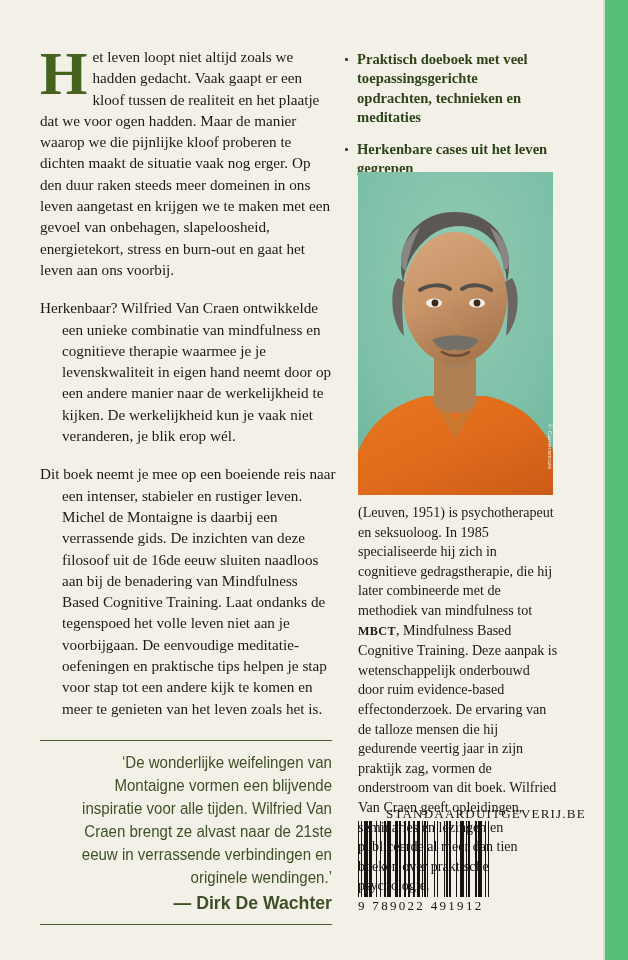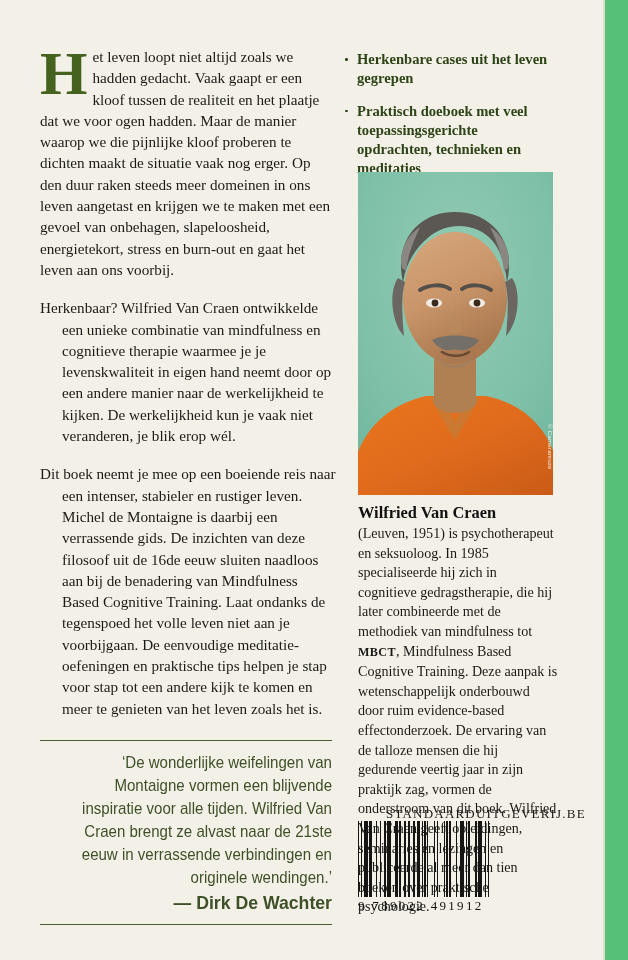--- a/index.html
+++ b/index.html
@@ -244,22 +244,22 @@
 
   <div class="quote-block">
     <div class="rule"></div>
     <p class="quote-text">‘De wonderlijke weifelingen van Montaigne vormen een blijvende inspiratie voor alle tijden. Wilfried Van Craen brengt ze alvast naar de 21ste eeuw in verrassende verbindingen en originele wendingen.’</p>
     <p class="quote-attrib">— Dirk De Wachter</p>
     <div class="rule"></div>
   </div>
 
   <div class="right-col">
     <ul class="features">
+      <li><span class="dot"></span><span>Praktisch doeboek met veel toepassingsgerichte opdrachten, technieken en meditaties</span></li>
       <li><span class="dot"></span><span>Herkenbare cases uit het leven gegrepen</span></li>
-      <li><span class="dot"></span><span>Praktisch doeboek met veel toepassingsgerichte opdrachten, technieken en meditaties</span></li>
     </ul>
   </div>
 
   <div class="photo-wrap">
     <div class="photo-bg"></div>
     <svg width="195" height="323" viewBox="0 0 195 323" style="position:absolute;left:0;top:0;">
       <defs>
         <radialGradient id="bgGrad" cx="50%" cy="32%" r="78%">
           <stop offset="0%" stop-color="#93cbb4"></stop>
           <stop offset="70%" stop-color="#7cbfa7"></stop>
@@ -305,21 +305,20 @@
       <path d="M74 168 C 84 162, 110 162, 121 168 C 114 178, 104 180, 97 177 C 90 180, 81 178, 74 168 Z" fill="#747069"></path>
 
       <path d="M84 180 C 92 185, 104 185, 111 180" stroke="#6b4a33" stroke-width="2.6" fill="none" stroke-linecap="round"></path>
 
       <path d="M80 186 C 88 196, 106 196, 114 186 C 110 199, 86 199, 80 186 Z" fill="#8b8079" opacity="0.45"></path>
     </svg>
   </div>
   <div class="credit">© Cameramuze</div>
 
   <div class="bio">
-    <div class="bio-name">Wilfried Van Craen</div>
     <p class="bio-text"><span>(Leuven, 1951) is psychotherapeut en seksuoloog. In 1985 specialiseerde hij zich in cognitieve gedragstherapie, die hij later combineerde met de methodiek van mindfulness tot </span><span class="smallcaps">MBCT</span><span>, Mindfulness Based Cognitive Training. Deze aanpak is wetenschappelijk onderbouwd door ruim evidence-based effectonderzoek. De ervaring van de talloze mensen die hij gedurende veertig jaar in zijn praktijk zag, vormen de onderstroom van dit boek. Wilfried Van Craen geeft opleidingen, seminaries en lezingen en publiceerde al meer dan tien boeken over praktische psychologie.</span></p>
   </div>
 
   <div class="pub-url">STANDAARDUITGEVERIJ.BE</div>
 
   <div class="barcode-area">
     <div class="barcode-bars" id="barcode-bars">
         <i style="width: 1.38947px;"></i>
         <i style="width: 1.38947px; background: transparent;"></i>
         <i style="width: 1.38947px;"></i>

